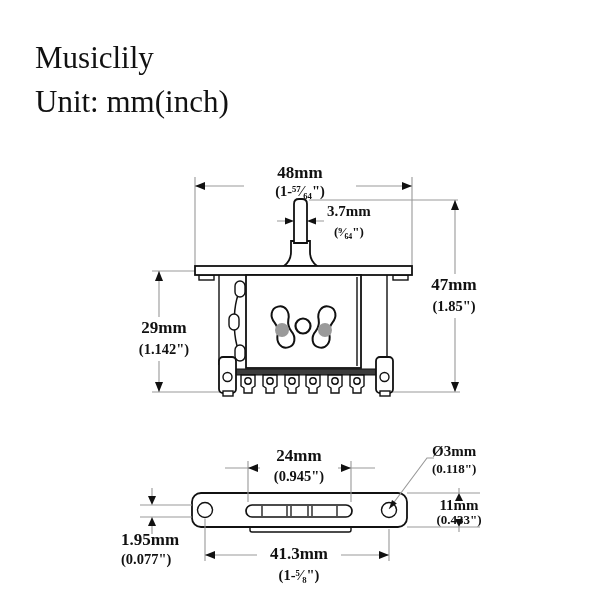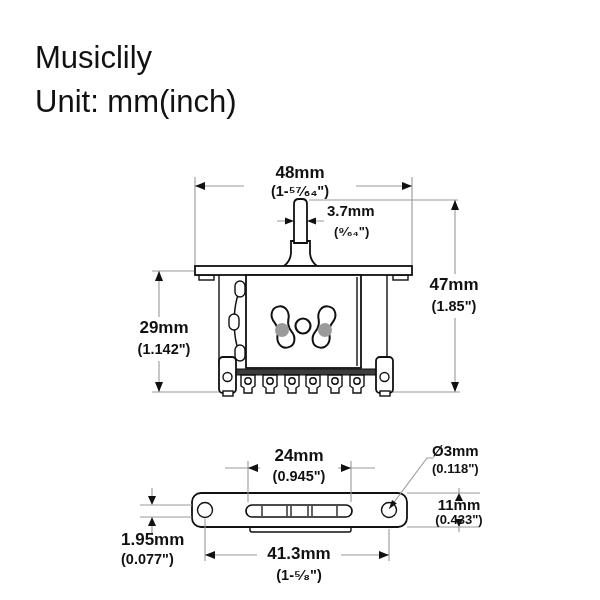--- a/index.html
+++ b/index.html
@@ -1,17 +1,17 @@
 <!DOCTYPE html>
 <html><head>
 <meta charset="utf-8">
 <style>
   html,body{margin:0;padding:0;background:#fff;}
   .page{position:relative;width:600px;height:600px;background:#ffffff;overflow:hidden;
-        font-family:Liberation Sans, sans-serif;text-align:center;}
+        font-family:Liberation Serif, serif;text-align:center;}
   svg{display:block;}
   .outline{stroke:#111111;fill:#ffffff;}
   .thick{stroke-width:1.8;}
   .thin{stroke-width:1.4;}
   .dim{stroke:#999999;stroke-width:1.1;fill:none;}
   .arrow{fill:#111111;stroke:none;}
   .labelbg{fill:#ffffff;stroke:none;}
   .shade{fill:#9a9a9a;stroke:none;}
   .bar{fill:#3d3d3d;stroke:#111111;stroke-width:1;}
   text{fill:#111111;}

